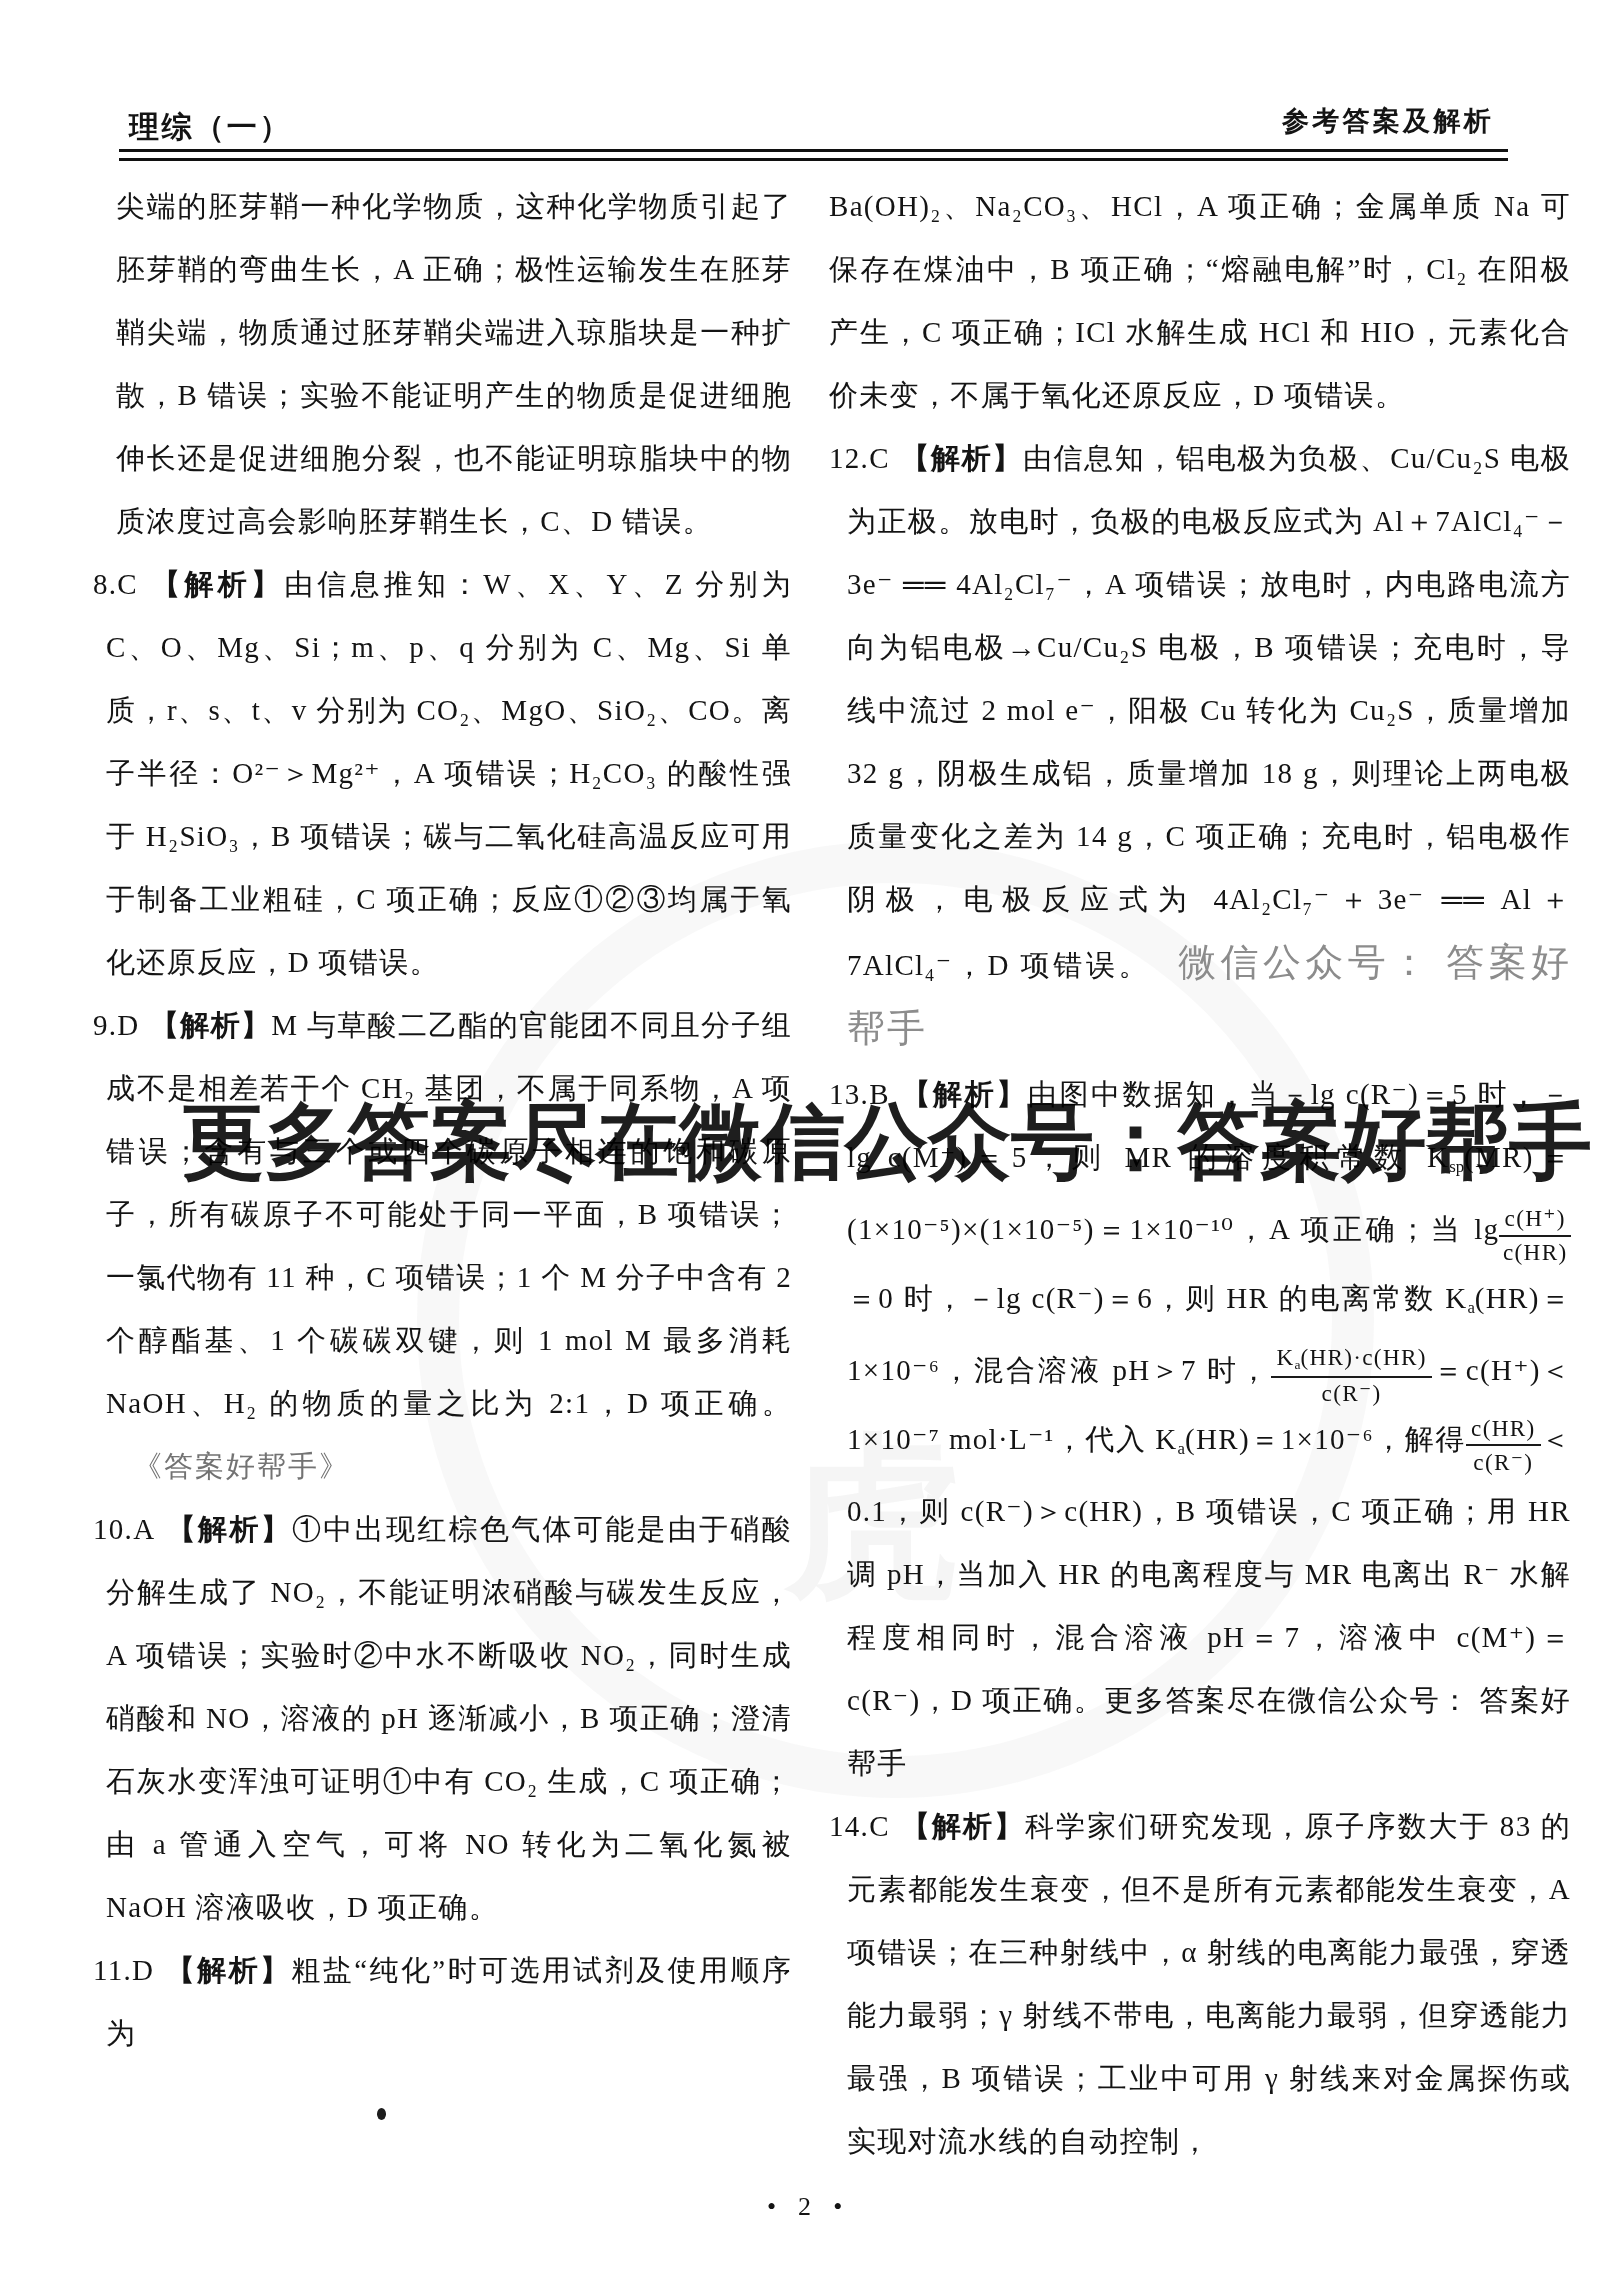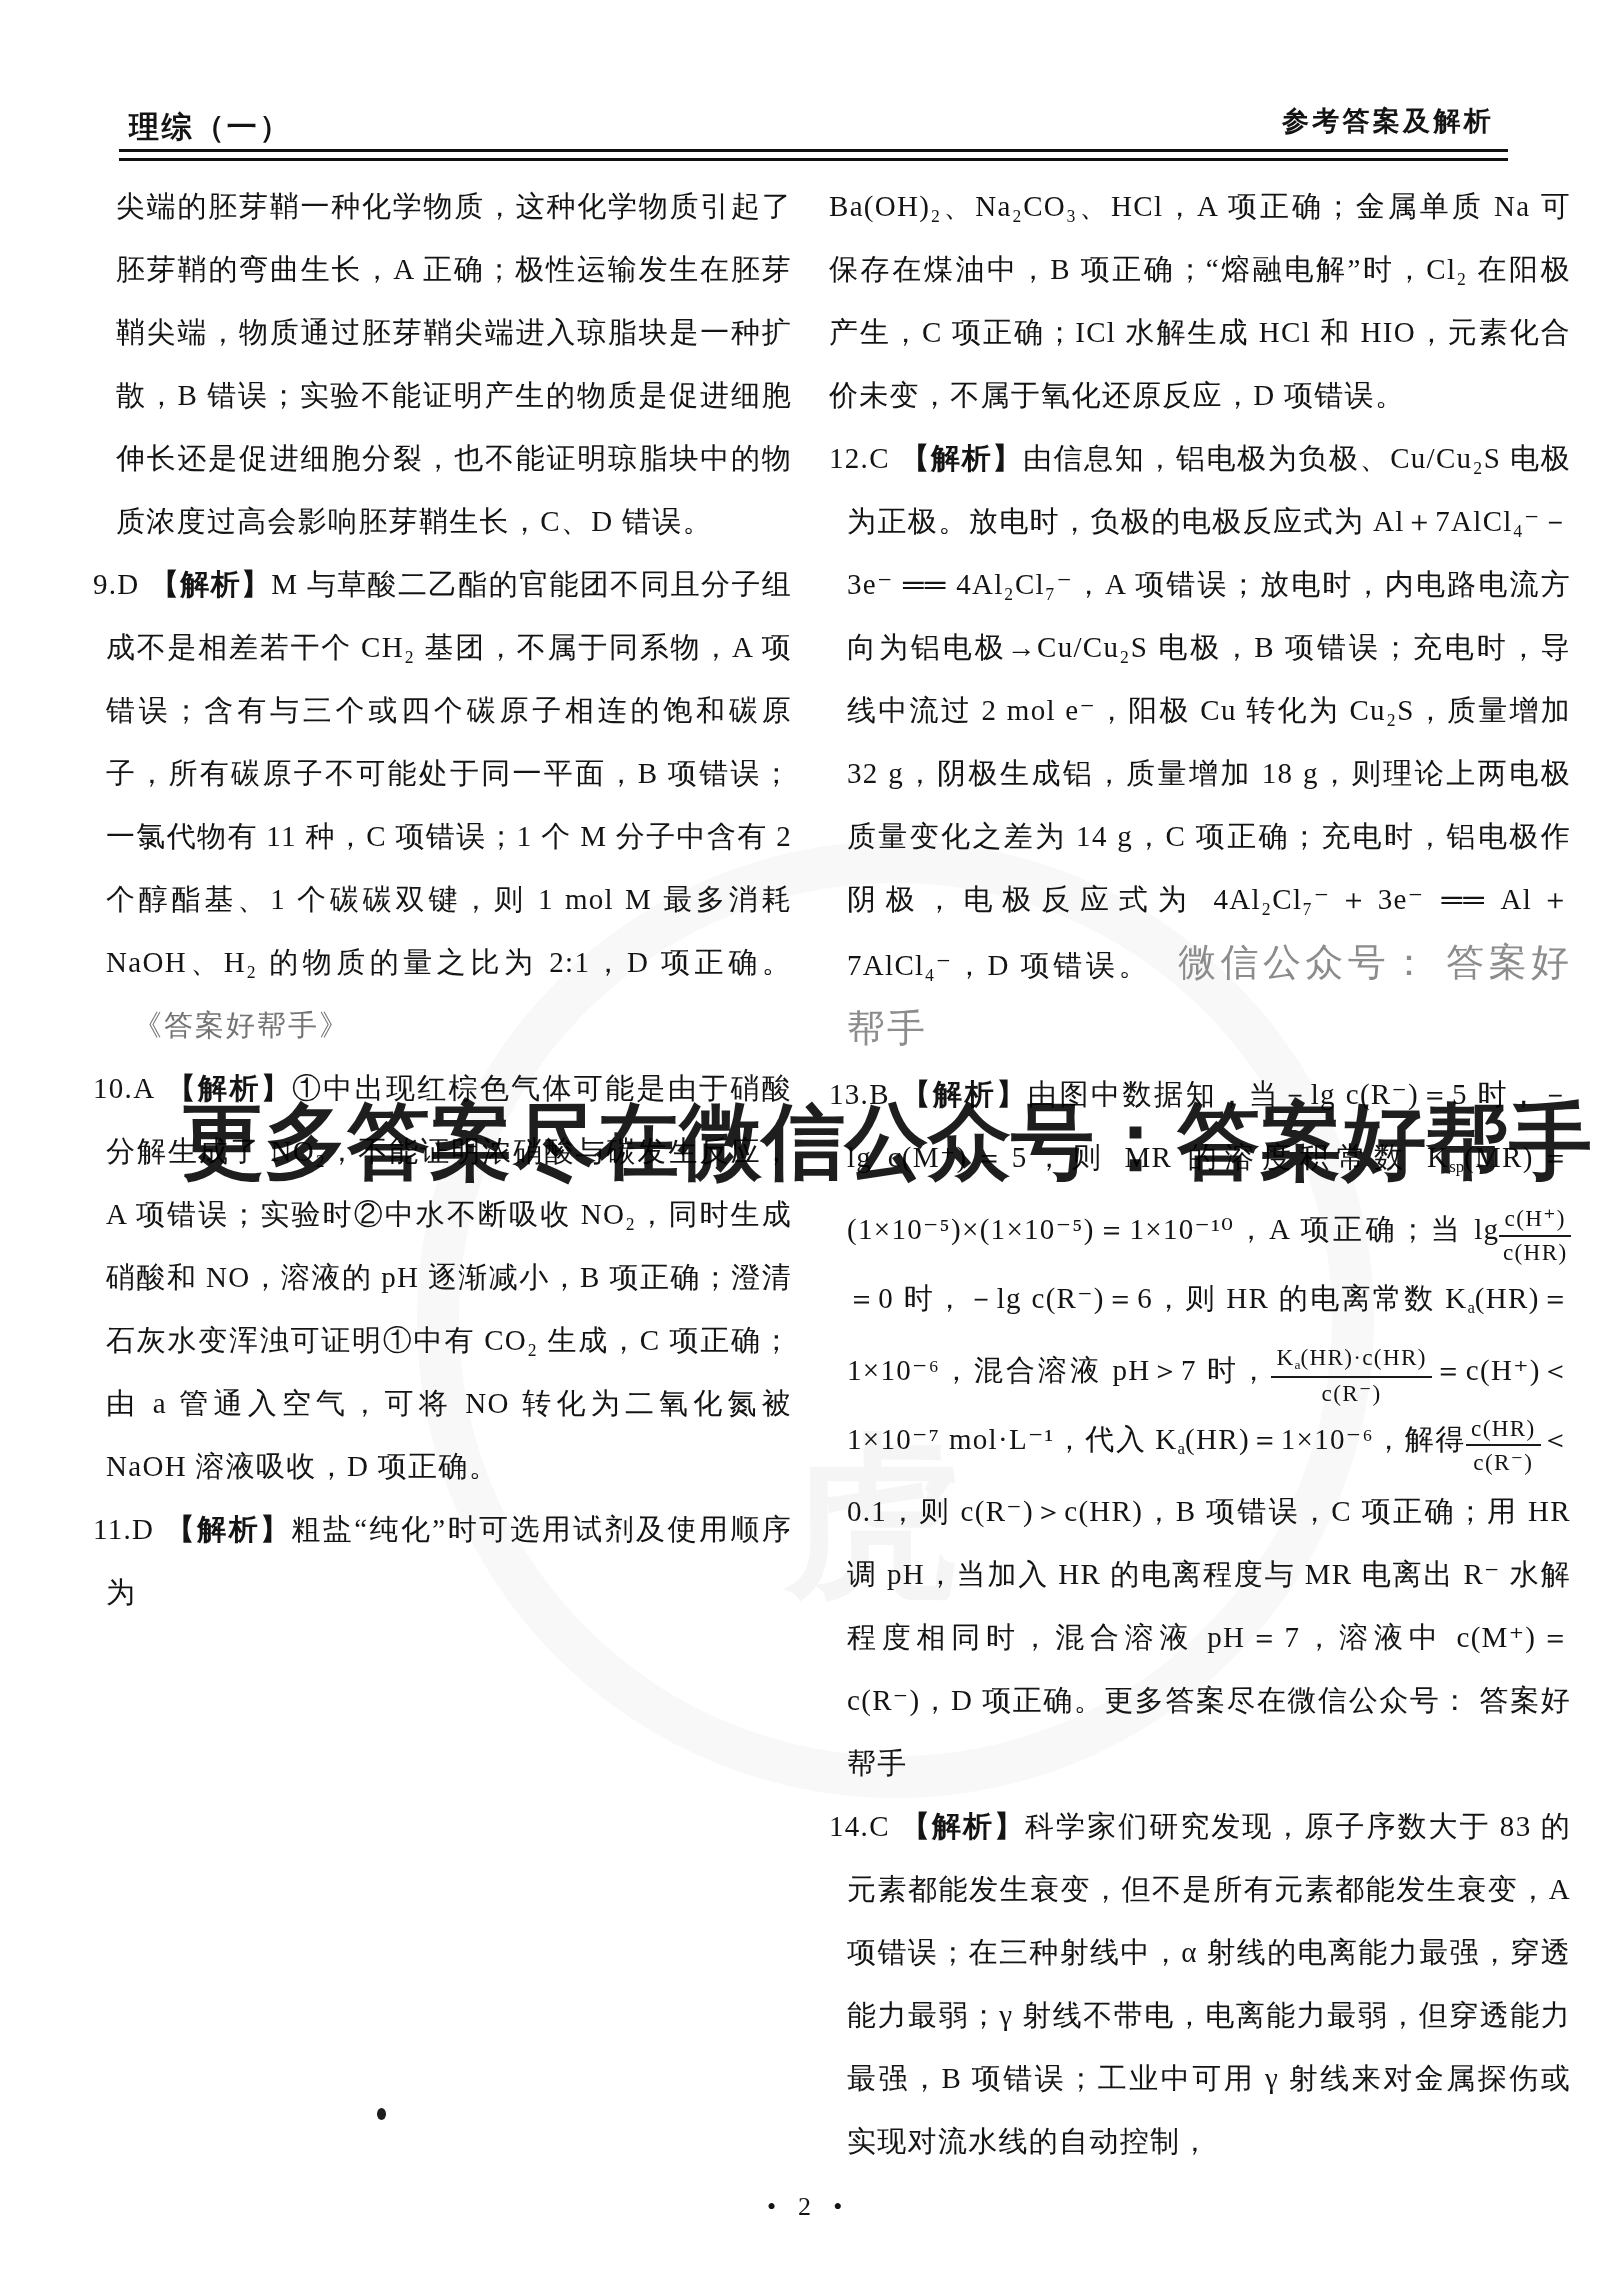--- a/index.html
+++ b/index.html
@@ -67,20 +67,21 @@
   <div class="hdr-left">理综（一）</div>
   <div class="hdr-right">参考答案及解析</div>
   <div class="rule"></div>
 
   <div class="wm-ring"></div>
   <div class="wm-glyph">虎</div>
 
   <div class="col col-left">
     <p class="para">尖端的胚芽鞘一种化学物质，这种化学物质引起了胚芽鞘的弯曲生长，A 正确；极性运输发生在胚芽鞘尖端，物质通过胚芽鞘尖端进入琼脂块是一种扩散，B 错误；实验不能证明产生的物质是促进细胞伸长还是促进细胞分裂，也不能证明琼脂块中的物质浓度过高会影响胚芽鞘生长，C、D 错误。</p>
     <div id="left-items">
+        <div class="item"><span class="num">8.C</span><span class="tag">【解析】</span><span>由信息推知：W、X、Y、Z 分别为 C、O、Mg、Si；m、p、q 分别为 C、Mg、Si 单质，r、s、t、v 分别为 CO₂、MgO、SiO₂、CO。离子半径：O²⁻＞Mg²⁺，A 项错误；H₂CO₃ 的酸性强于 H₂SiO₃，B 项错误；碳与二氧化硅高温反应可用于制备工业粗硅，C 项正确；反应①②③均属于氧化还原反应，D 项错误。</span></div>
         <div class="item"><span class="num">9.D</span><span class="tag">【解析】</span><span>M 与草酸二乙酯的官能团不同且分子组成不是相差若干个 CH₂ 基团，不属于同系物，A 项错误；含有与三个或四个碳原子相连的饱和碳原子，所有碳原子不可能处于同一平面，B 项错误；一氯代物有 11 种，C 项错误；1 个 M 分子中含有 2 个醇酯基、1 个碳碳双键，则 1 mol M 最多消耗 NaOH、H₂ 的物质的量之比为 2:1，D 项正确。</span><span class="wm-inline">《答案好帮手》</span></div>
         <div class="item"><span class="num">10.A</span><span class="tag">【解析】</span><span>①中出现红棕色气体可能是由于硝酸分解生成了 NO₂，不能证明浓硝酸与碳发生反应，A 项错误；实验时②中水不断吸收 NO₂，同时生成硝酸和 NO，溶液的 pH 逐渐减小，B 项正确；澄清石灰水变浑浊可证明①中有 CO₂ 生成，C 项正确；由 a 管通入空气，可将 NO 转化为二氧化氮被 NaOH 溶液吸收，D 项正确。</span></div>
         <div class="item"><span class="num">11.D</span><span class="tag">【解析】</span><span>粗盐“纯化”时可选用试剂及使用顺序为</span></div>
       </div>
   </div>
 
   <div class="col col-right">
     <p class="para">Ba(OH)₂、Na₂CO₃、HCl，A 项正确；金属单质 Na 可保存在煤油中，B 项正确；“熔融电解”时，Cl₂ 在阳极产生，C 项正确；ICl 水解生成 HCl 和 HIO，元素化合价未变，不属于氧化还原反应，D 项错误。</p>
     <div id="right-items">
         <div class="item"><span class="num">12.C</span><span class="tag">【解析】</span><span>由信息知，铝电极为负极、Cu/Cu₂S 电极为正极。放电时，负极的电极反应式为 Al＋7AlCl₄⁻－3e⁻ ══ 4Al₂Cl₇⁻，A 项错误；放电时，内电路电流方向为铝电极→Cu/Cu₂S 电极，B 项错误；充电时，导线中流过 2 mol e⁻，阳极 Cu 转化为 Cu₂S，质量增加 32 g，阴极生成铝，质量增加 18 g，则理论上两电极质量变化之差为 14 g，C 项正确；充电时，铝电极作阴极，电极反应式为 4Al₂Cl₇⁻＋3e⁻ ══ Al＋7AlCl₄⁻，D 项错误。</span><span class="wm-inline wm-big">微信公众号： 答案好帮手</span></div>

